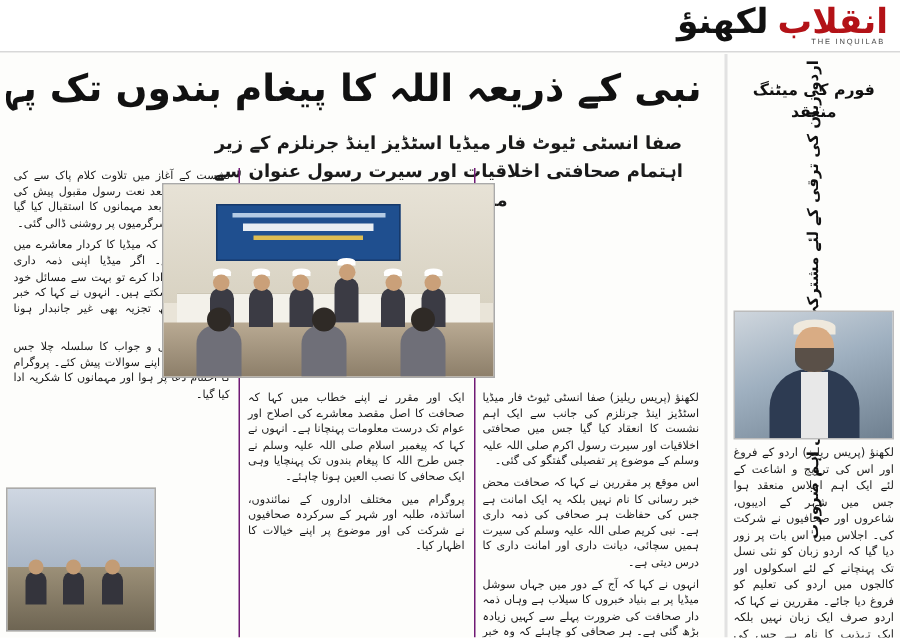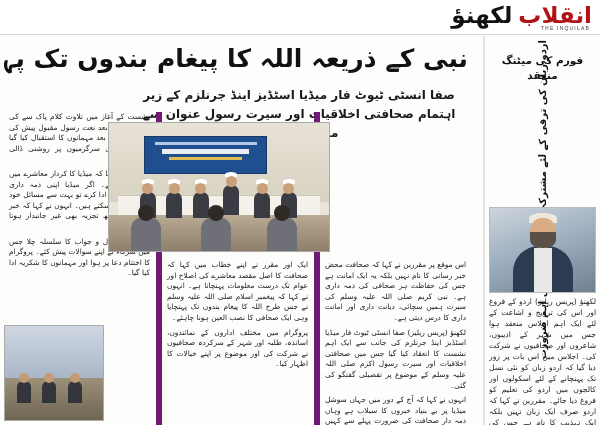--- a/index.html
+++ b/index.html
@@ -225,21 +225,21 @@
     box-sizing: border-box;
   }
   .col {
     flex: 1 1 0;
     direction: rtl;
     text-align: justify;
     font-size: 7.4px;
     line-height: 10.6px;
     color: #1b1b1b;
     overflow: hidden;
-    border-left: 6px solid #701a75;
+    border-left: 1px solid #701a75;
     padding-left: 5px;
   }
   .col:last-child { border-left: none; }
   .col p { margin: 0 0 4px 0; }
 
   
   .photo-main {
     position: absolute;
     top: 122px;
     left: 108px;
@@ -373,22 +373,22 @@
     <div class="headline">نبی کے ذریعہ اللہ کا پیغام بندوں تک پہنچانا صحافت کی کامیابی</div>
   </div>
   <div class="subheadline">صفا انسٹی ٹیوٹ فار میڈیا اسٹڈیز اینڈ جرنلزم کے زیر اہتمام صحافتی اخلاقیات اور سیرت رسول عنوان سے مذاکرہ منعقد</div>
 
   <div class="vrule"></div>
 
   <div class="cols">
 
     <div class="col">
       <div style="height:148px"></div>
+      <p>لکھنؤ (پریس ریلیز) صفا انسٹی ٹیوٹ فار میڈیا اسٹڈیز اینڈ جرنلزم کی جانب سے ایک اہم نشست کا انعقاد کیا گیا جس میں صحافتی اخلاقیات اور سیرت رسول اکرم صلی اللہ علیہ وسلم کے موضوع پر تفصیلی گفتگو کی گئی۔</p>
       <p>اس موقع پر مقررین نے کہا کہ صحافت محض خبر رسانی کا نام نہیں بلکہ یہ ایک امانت ہے جس کی حفاظت ہر صحافی کی ذمہ داری ہے۔ نبی کریم صلی اللہ علیہ وسلم کی سیرت ہمیں سچائی، دیانت داری اور امانت داری کا درس دیتی ہے۔</p>
-      <p>لکھنؤ (پریس ریلیز) صفا انسٹی ٹیوٹ فار میڈیا اسٹڈیز اینڈ جرنلزم کی جانب سے ایک اہم نشست کا انعقاد کیا گیا جس میں صحافتی اخلاقیات اور سیرت رسول اکرم صلی اللہ علیہ وسلم کے موضوع پر تفصیلی گفتگو کی گئی۔</p>
       <p>انہوں نے کہا کہ آج کے دور میں جہاں سوشل میڈیا پر بے بنیاد خبروں کا سیلاب ہے وہاں ذمہ دار صحافت کی ضرورت پہلے سے کہیں زیادہ بڑھ گئی ہے۔ ہر صحافی کو چاہئے کہ وہ خبر کی تصدیق کے بعد ہی اسے شائع کرے۔</p>
     </div>
 
     <div class="col">
       <div style="height:148px"></div>
       <p>ایک اور مقرر نے اپنے خطاب میں کہا کہ صحافت کا اصل مقصد معاشرے کی اصلاح اور عوام تک درست معلومات پہنچانا ہے۔ انہوں نے کہا کہ پیغمبر اسلام صلی اللہ علیہ وسلم نے جس طرح اللہ کا پیغام بندوں تک پہنچایا وہی ایک صحافی کا نصب العین ہونا چاہئے۔</p>
       <p>پروگرام میں مختلف اداروں کے نمائندوں، اساتذہ، طلبہ اور شہر کے سرکردہ صحافیوں نے شرکت کی اور موضوع پر اپنے خیالات کا اظہار کیا۔</p>
     </div>
 
     <div class="col">

